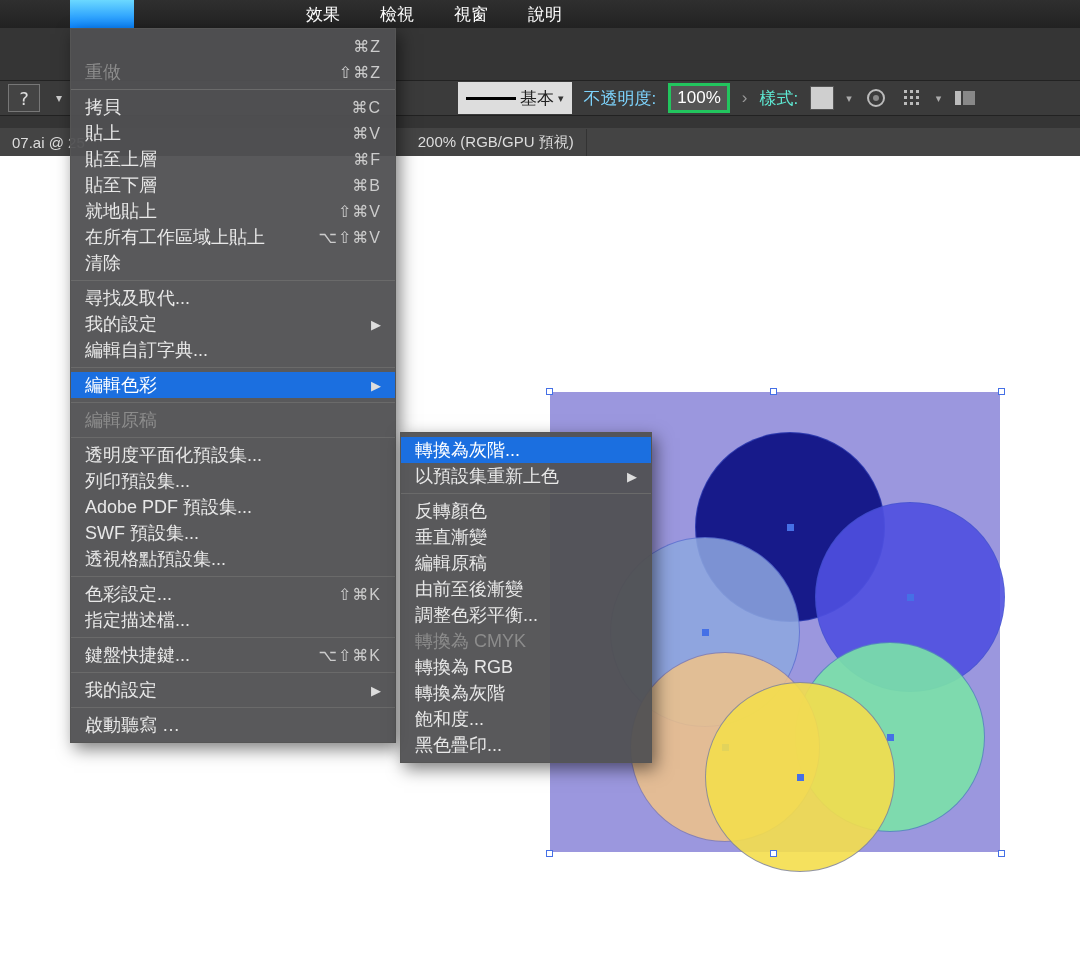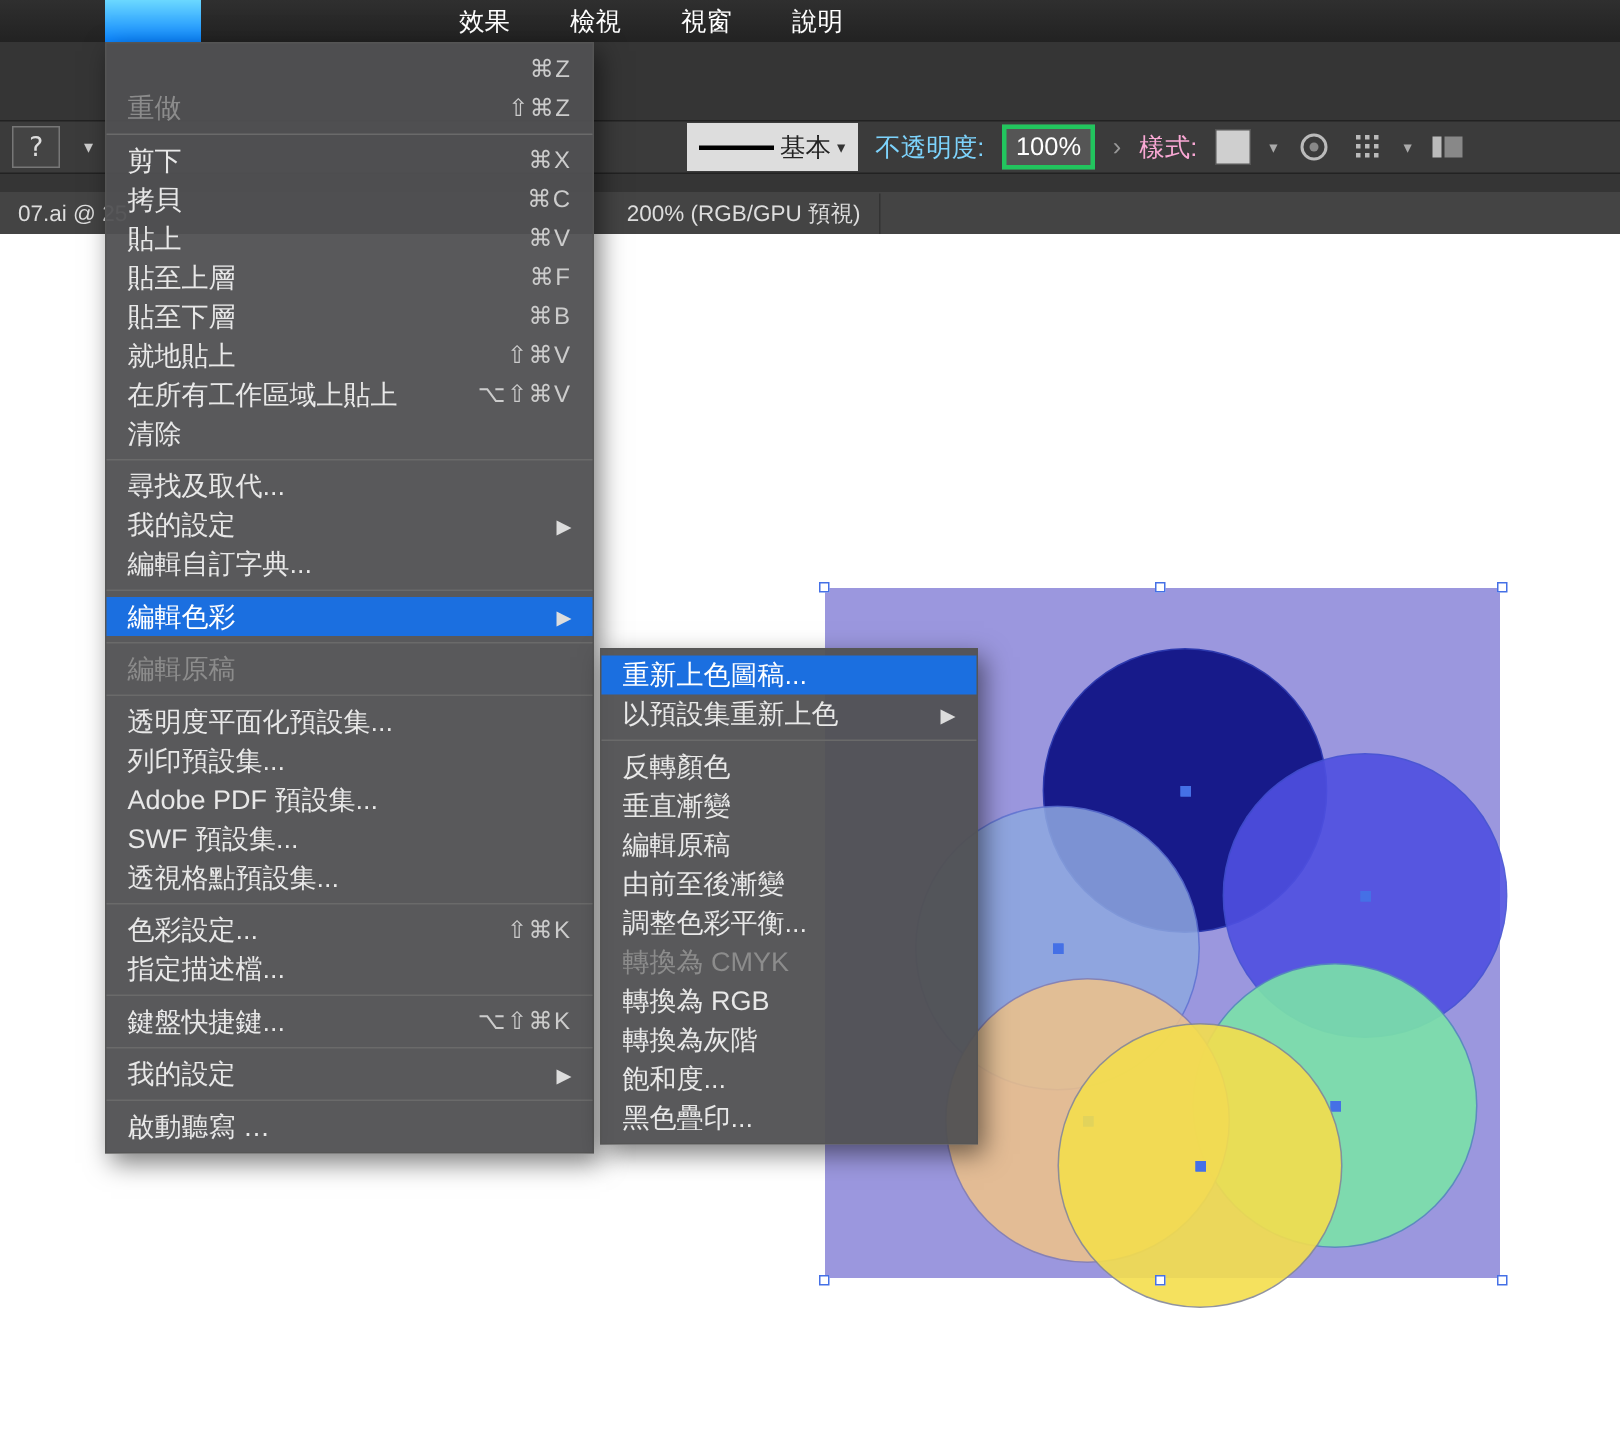--- a/index.html
+++ b/index.html
@@ -30,21 +30,21 @@
     position:absolute; top:80px; left:0; right:0; height:36px;
     background:#3b3b3b; border-top:1px solid #222; border-bottom:1px solid #222;
     display:flex; align-items:center; gap:12px; padding-left:8px;
   }
   .qmark-box{ width:32px;height:28px;border:1px solid #777;background:#444;color:#ddd;display:flex;align-items:center;justify-content:center;font-size:18px;font-family:monospace;}
   .dd-caret{ width:14px;height:28px;display:flex;align-items:center;justify-content:center;color:#ccc;font-size:12px;}
   .stroke-box{display:flex;align-items:center;gap:4px;background:#ddd;height:28px;padding:16px 8px;margin-left:380px;color:#222;}
   .stroke-box .bar{width:50px;height:3px;background:#000;}
   .opacity-lbl{color:#7dd3fc;}
   .opacity-val{background:#555;border:3px solid #22c55e;color:#fff;padding:2px 6px;}
-  .style-lbl{color:#f9a8d4;}
+  .style-lbl{color:#5eead4;}
   .style-swatch{width:24px;height:24px;background:#cfcfcf;border:1px solid #555;}
   .small-ico{width:24px;height:24px;display:flex;align-items:center;justify-content:center;color:#ccc;}
   .tab-strip{
     position:absolute; top:128px; left:0; right:0; height:28px;
     background:#444; display:flex; align-items:center; color:#ddd;
   }
   .doc-tab{padding:4px 12px;font-size:15px;color:#ddd;border-right:1px solid #333;}
   .canvas-area{
     position:absolute; top:156px; left:0; right:0; bottom:0; background:#fff;
   }
@@ -169,24 +169,20 @@
   <div class="menu-item disabled">
       <span></span>
       <span class="short">⌘Z</span>
     </div>
   <div class="menu-item disabled">
       <span>重做</span>
       <span class="short">⇧⌘Z</span>
     </div>
   <div class="menu-sep"></div>
   <div class="menu-item">
-      <span>剪下</span>
-      <span class="short">⌘X</span>
-    </div>
-  <div class="menu-item">
       <span>拷貝</span>
       <span class="short">⌘C</span>
     </div>
   <div class="menu-item">
       <span>貼上</span>
       <span class="short">⌘V</span>
     </div>
   <div class="menu-item">
       <span>貼至上層</span>
       <span class="short">⌘F</span>
@@ -272,21 +268,21 @@
     </div>
   <div class="menu-sep"></div>
   <div class="menu-item">
       <span>啟動聽寫 …</span>
       <span class="short"></span>
     </div>
 </div>
 
 <div class="menu-panel" style="left:400px; top:432px; width:252px;">
   <div class="menu-item sel">
-      <span>重新上色圖稿...</span>
+      <span>轉換為灰階...</span>
       <span class="short"></span>
     </div>
   <div class="menu-item">
       <span>以預設集重新上色</span>
       <span class="submenu-arrow">▶</span>
     </div>
   <div class="menu-sep"></div>
   <div class="menu-item">
       <span>反轉顏色</span>
     </div>

